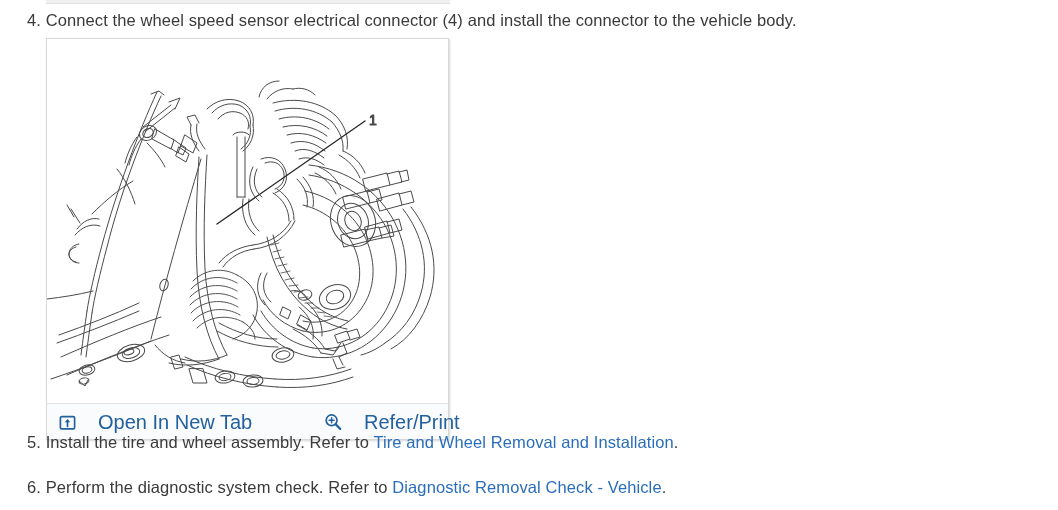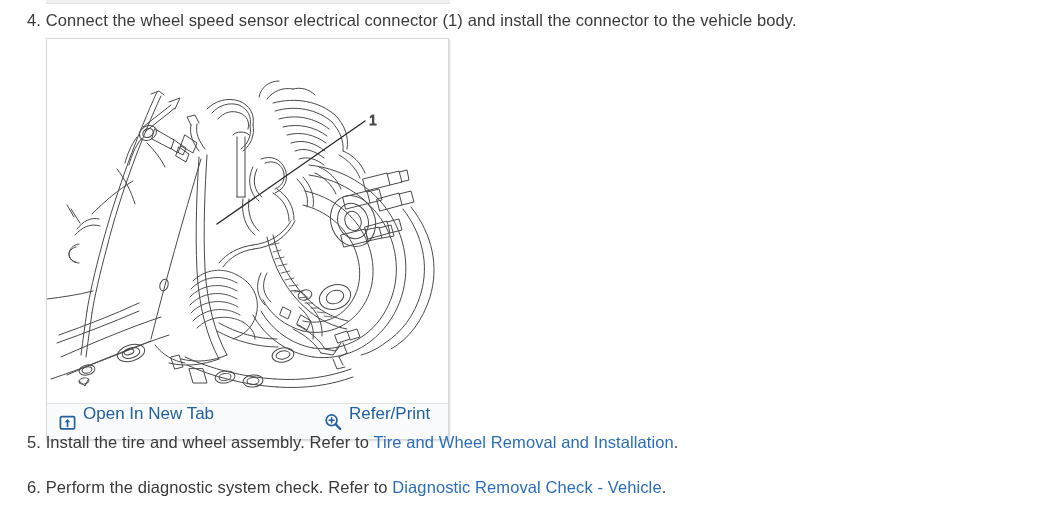--- a/index.html
+++ b/index.html
@@ -76,44 +76,45 @@
     height: 36px;
     background: #fafbfc;
     border-top: 1px solid #e4e4e4;
     box-sizing: border-box;
   }
   .tb-btn {
     position: absolute;
     top: 0;
     height: 36px;
     display: flex;
-    gap: 7px;
+    align-items: center;
+    gap: 22px;
     color: #22609f;
-    font-size: 17px;
+    font-size: 20px;
     cursor: pointer;
     user-select: none;
   }
   .tb-open  { left: 12px; }
   .tb-zoom  { left: 277px; }
   .tb-ico { display: flex; align-items: center; }
 
   .callout-num {
     font-family: "Liberation Sans", sans-serif;
     font-size: 14px;
     fill: #2a2a2a;
   }
 </style>
 </head>
 <body>
 
 <div class="top-strip"></div>
 
 <div class="step-line step-4">
   <span>4.</span>
-  <span>Connect the wheel speed sensor electrical connector (1) and install the connector to the vehicle body.</span>
+  <span>Connect the wheel speed sensor electrical connector (4) and install the connector to the vehicle body.</span>
 </div>
 
 <div class="figure-panel">
 
   <div class="figure-canvas">
     <svg width="401" height="364" viewBox="0 0 401 364" xmlns="http://www.w3.org/2000/svg">
       <rect x="0" y="0" width="401" height="364" fill="#ffffff"></rect>
       <g fill="none" stroke="#4a4a4a" stroke-width="1" stroke-linecap="round" stroke-linejoin="round">
 
         <path d="M104,55 L112,52 L117,56"></path>

